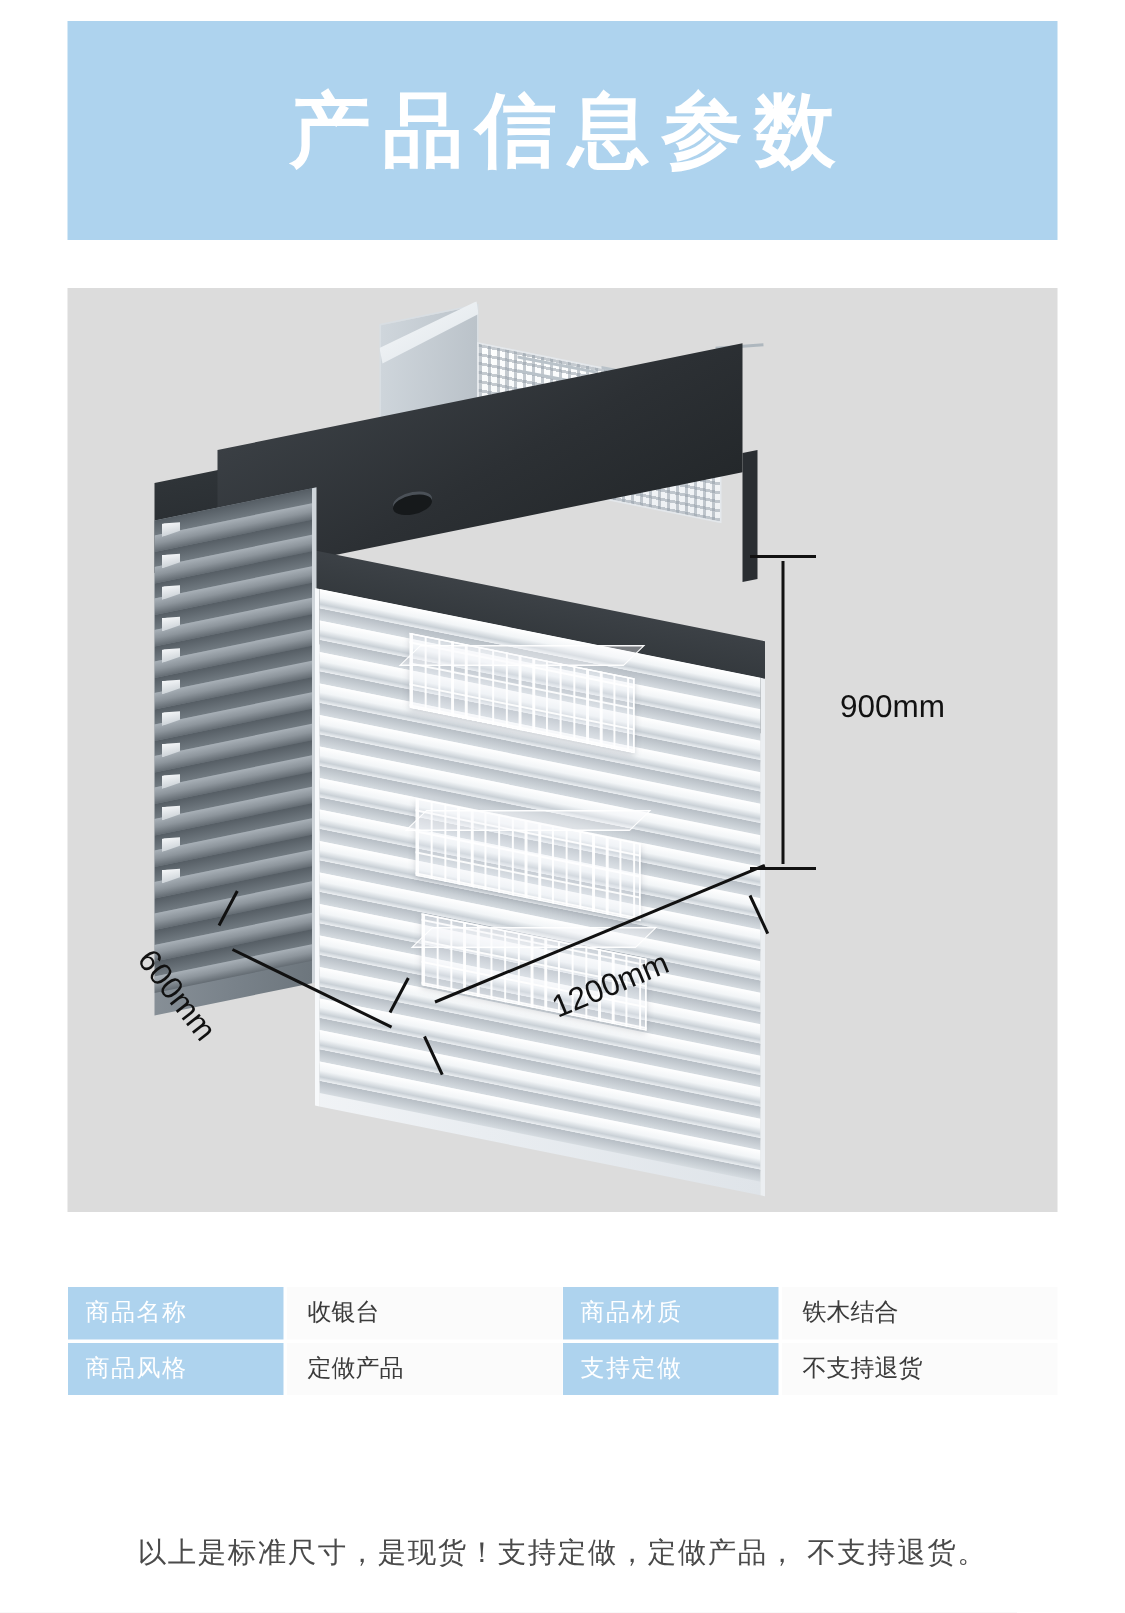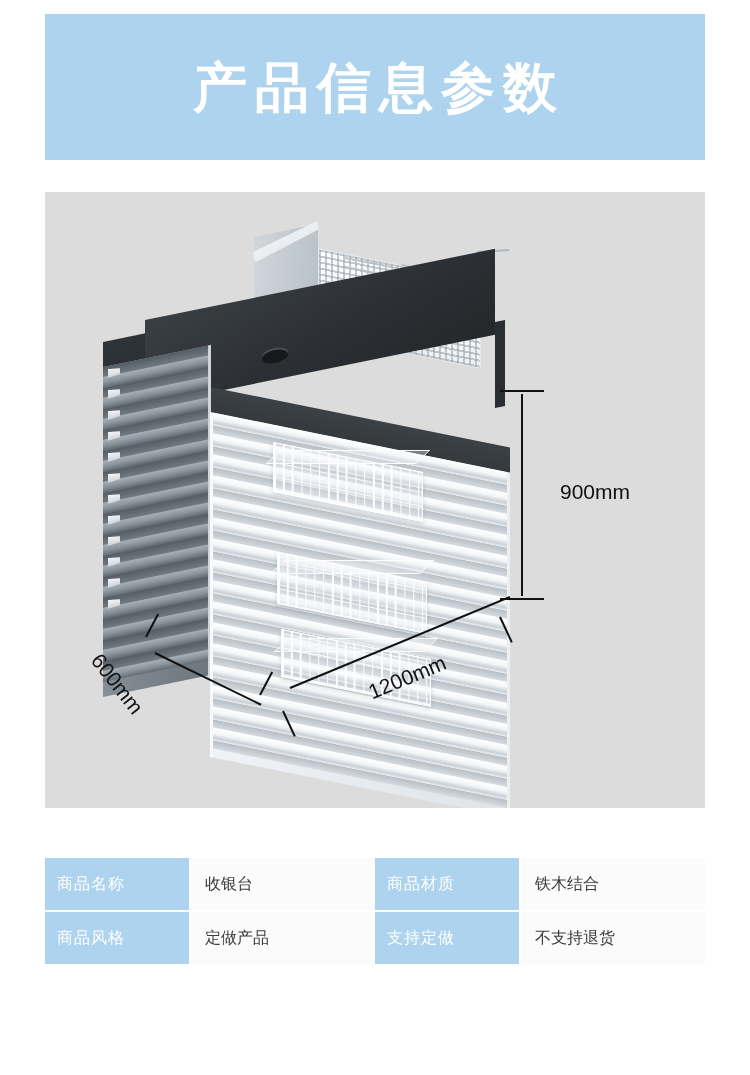--- a/index.html
+++ b/index.html
@@ -30,21 +30,21 @@
   }
 
   
   .stage {
     position: absolute;
     left: 45px; top: 192px;
     width: 660px; height: 616px;
     background: #dcdcdc;
     overflow: hidden;
   }
-  .scene { position: absolute; left: 0; top: 0; width: 660px; height: 616px; margin-top: 20px; }
+  .scene { position: absolute; left: 0; top: 0; width: 660px; height: 616px; }
 
   
   .counter { position: absolute; left: 0; top: 0; width: 660px; height: 616px; }
 
   
   .top-face {
     position: absolute;
     left: 100px; top: 108px;
     width: 350px; height: 86px;
     background: linear-gradient(160deg,#3a3f44 0%, #2c3034 55%, #24282b 100%);
@@ -218,21 +218,21 @@
 
   
   .spec-table {
     position: absolute;
     left: 45px; top: 858px;
     width: 660px;
     border-collapse: collapse;
     table-layout: fixed;
   }
   .spec-table td {
-    height: 53px;
+    height: 36px;
     font-size: 16px;
     color: #3b3b3b;
     padding: 0 0 0 14px;
     border-bottom: 2px solid #ffffff;
     background: #fbfbfb;
     white-space: nowrap;
     overflow: hidden;
   }
   .spec-table td.k {
     background: #aed3ee;
@@ -428,14 +428,15 @@
       </tr>
       <tr>
         <td class="k col-k">商品风格</td>
         <td class="col-v">定做产品</td>
         <td class="k col-k">支持定做</td>
         <td class="col-v">不支持退货</td>
       </tr>
     </tbody>
   </table>
 
+  <div class="footer-note">以上是标准尺寸，是现货！支持定做，定做产品， 不支持退货。</div>
 
 </div>
 
 </body></html>

